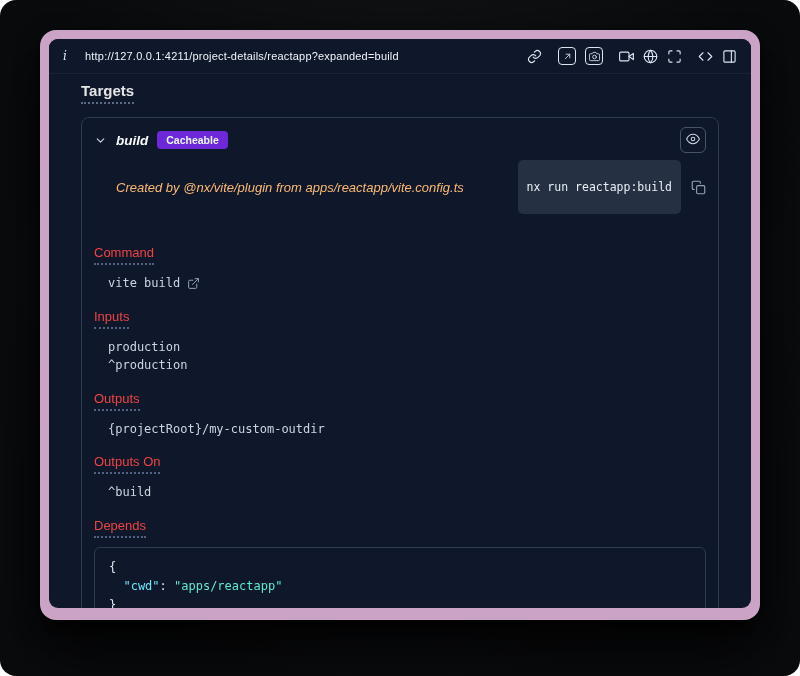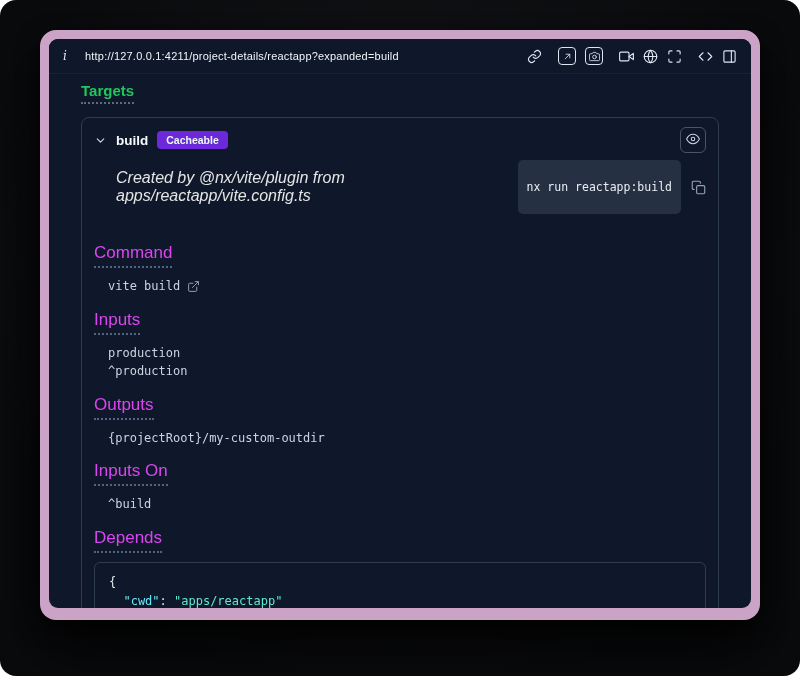--- a/index.html
+++ b/index.html
@@ -17,43 +17,43 @@
   .info-glyph { color:#e2e8f0; font-family:"DejaVu Serif",serif; font-style:italic; font-size:12px; width:10px; }
   .url { color:#f1f5f9; font-size:11px; letter-spacing:.2px; white-space:nowrap; overflow:hidden; }
   .tb-icons { margin-left:auto; display:flex; align-items:center; gap:9px; color:#dde5f0; }
   .tb-icons svg { width:15px; height:15px; stroke:currentColor; fill:none; stroke-width:1.8; stroke-linecap:round; stroke-linejoin:round; display:block; }
   .icon-box { border:1.5px solid #dde5f0; border-radius:4px; width:18px; height:18px; display:flex; align-items:center; justify-content:center; }
   .icon-box svg { width:11px; height:11px; }
   .grp { margin-left:7px; }
 
   
   .content { flex:1; padding:8px 32px 0; overflow:hidden; }
-  .page-title { display:inline-block; color:#22c55e; font-size:15px; font-weight:700;
+  .page-title { display:inline-block; color:#e5e5e5; font-size:15px; font-weight:700;
                 border-bottom:2px dotted #5b6b84; padding-bottom:3px; margin:-3px 0 13px; }
 
   .panel { border:1px solid #2f3d52; border-radius:8px; }
   .panel-header { display:flex; align-items:center; gap:9px; padding:9px 12px 7px; }
   .chev { color:#cbd5e1; display:flex; }
   .chev svg { width:13px; height:13px; stroke:currentColor; fill:none; stroke-width:2.2; stroke-linecap:round; stroke-linejoin:round; }
-  .target-name { color:#f8fafc; font-weight:700; font-size:13.5px; }
+  .target-name { color:#f8fafc; font-weight:700; font-size:13.5px;font-style:italic; }
   .badge { background:#6d28d9; color:#e8faf0; font-size:10.5px; font-weight:600; padding:3px 9px; border-radius:4px; }
   .eye-btn { margin-left:auto; width:26px; height:26px; border:1px solid #475569; border-radius:6px;
              background:transparent; display:flex; align-items:center; justify-content:center; color:#cbd5e1; cursor:pointer; }
   .eye-btn svg { width:14px; height:14px; stroke:currentColor; fill:none; stroke-width:1.8; stroke-linecap:round; stroke-linejoin:round; }
 
   .meta-row { display:flex; align-items:center; gap:10px; padding:0 12px 13px 34px; }
-  .meta-text { color:#e5e5e5; font-style:italic; font-size:16px; }
+  .meta-text { color:#fdba74; font-style:italic; font-size:13px; }
   .chip { margin-left:auto; background:#253143; border-radius:5px; padding:20px 9px;
           font-family:"DejaVu Sans Mono",monospace; font-size:11.5px; color:#e8edf5; white-space:nowrap; }
   .copy-btn { color:#94a3b8; display:flex; cursor:pointer; }
   .copy-btn svg { width:15px; height:15px; stroke:currentColor; fill:none; stroke-width:1.8; stroke-linecap:round; stroke-linejoin:round; }
 
   .panel-body { padding:2px 12px 18px; }
   .section { margin-top:14px; }
-  .section-label { display:inline-block; color:#d946ef; font-size:17px; font-weight:500;
+  .section-label { display:inline-block; color:#ef4444; font-size:13px; font-weight:500;
                    border-bottom:2px dotted #536381; padding-bottom:3px; }
   .section-content { margin-top:9px; padding-left:14px; font-family:"DejaVu Sans Mono",monospace;
                      font-size:12px; color:#cbd5e1; line-height:1.55; }
   .cmd-row { display:flex; align-items:center; gap:7px; }
   .ext-link { color:#94a3b8; display:flex; cursor:pointer; }
   .ext-link svg { width:13px; height:13px; stroke:currentColor; fill:none; stroke-width:1.8; stroke-linecap:round; stroke-linejoin:round; }
   .bold { font-weight:700; }
   .ext-val { margin-left:1ch; }
 
   .code-block { margin-top:9px; border:1px solid #2f3d52; border-radius:6px; padding:10px 14px;
@@ -185,21 +185,21 @@
             </div>
 
             <div class="section">
               <span class="section-label">Outputs</span>
               <div class="section-content">
                 <div>{projectRoot}/my-custom-outdir</div>
               </div>
             </div>
 
             <div class="section">
-              <span class="section-label">Inputs On</span>
+              <span class="section-label">Outputs On</span>
               <div class="section-content">
                 <div>^build</div>
               </div>
             </div>
 
             <div class="section">
               <span class="section-label">Depends</span>
               <div class="code-block">
                 <div>{</div>
                 <div class="code-indent"><span class="code-key">"cwd"</span><span>: </span><span class="code-val">"apps/reactapp"</span></div>

